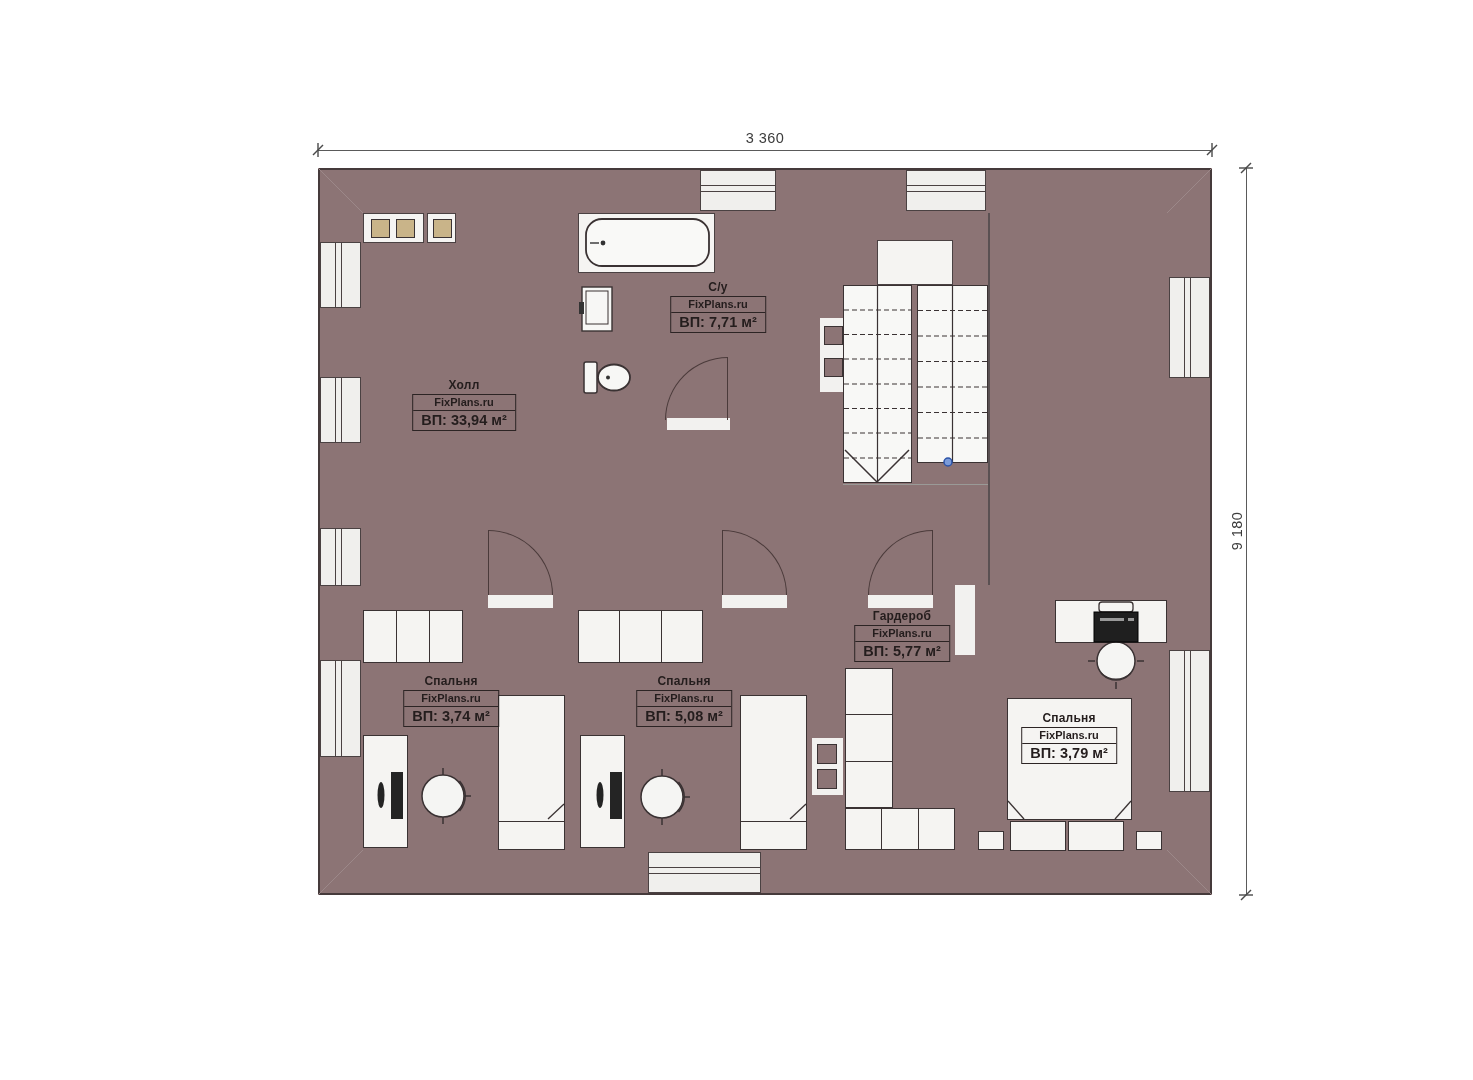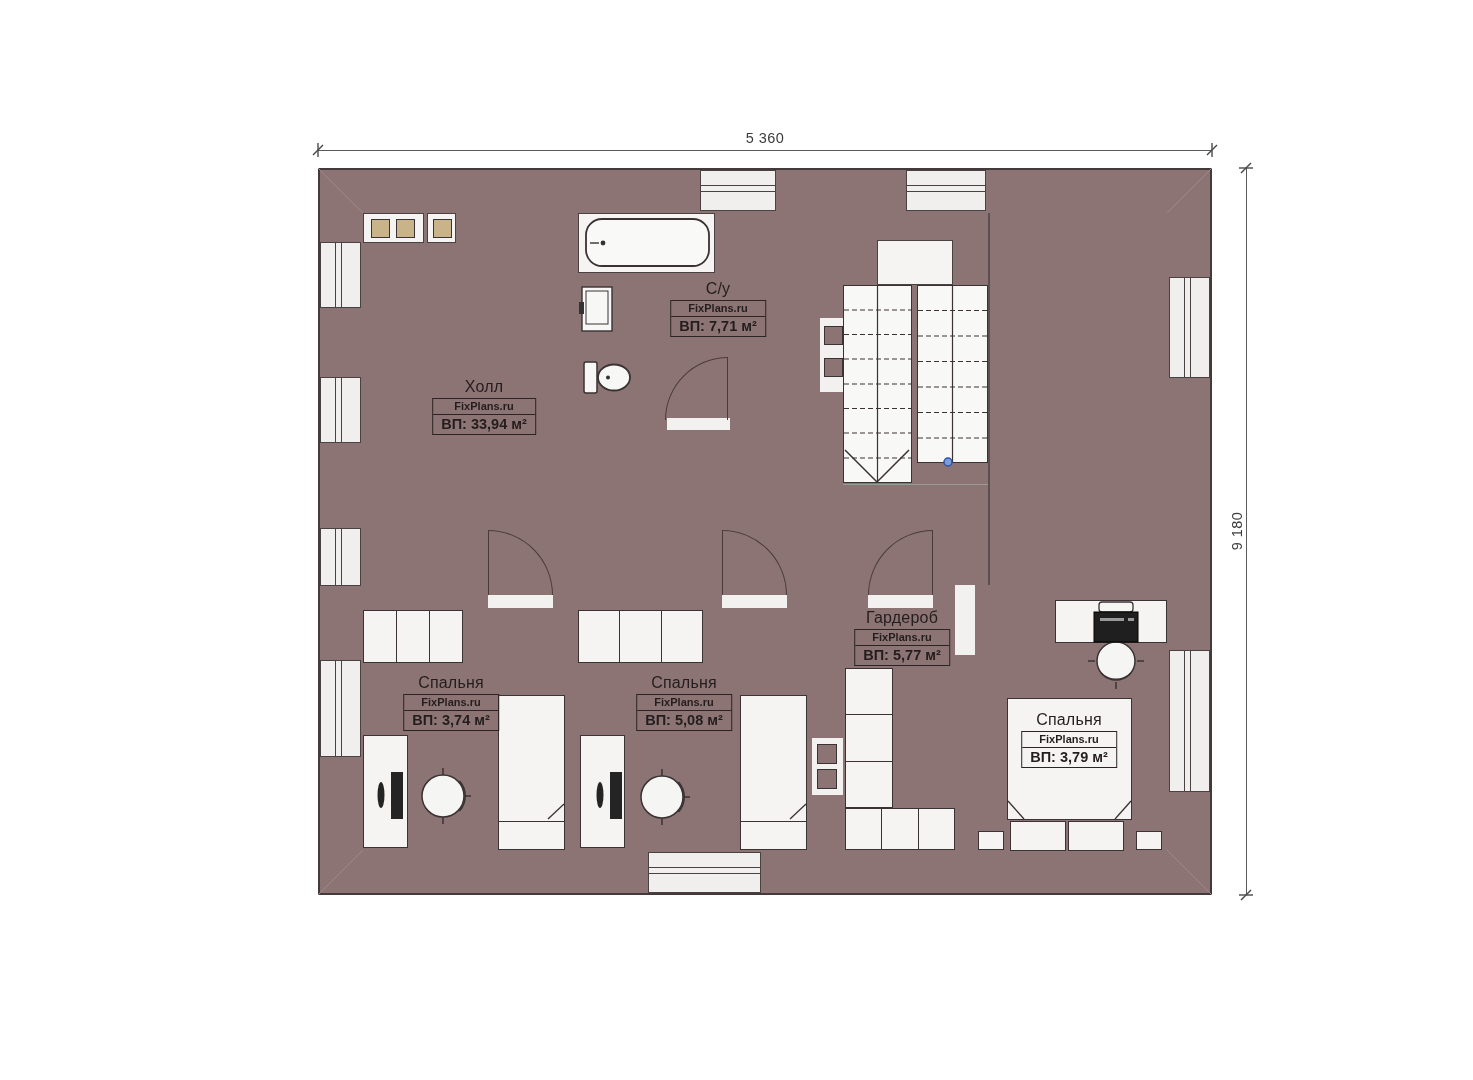--- a/index.html
+++ b/index.html
@@ -41,35 +41,35 @@
   .cab-v{display:flex;flex-direction:column;}
   .cab-v > i{flex:1;border-bottom:1px solid var(--outline);}
   .cab-v > i:last-child{border-bottom:none;}
   .sq{position:absolute;background:#c9b489;border:1.2px solid var(--outline);}
   .duct-niche{background:#f2f1ef;z-index:3;}
   .duct-sq{position:absolute;background:var(--wall);border:1.2px solid var(--outline);}
   .flight{background:#f8f8f6;border:1.3px solid var(--outline);z-index:4;}
   .bed{background:var(--white);border:1.4px solid var(--outline);z-index:4;}
   .bed-line{position:absolute;left:0;right:0;height:1.3px;background:var(--outline);}
   .room-label{position:absolute;transform:translateX(-50%);text-align:center;z-index:6;color:var(--ink);white-space:nowrap;}
-  .room-name{font-weight:normal;font-size:16px;margin-bottom:2px;letter-spacing:.2px;text-align:center;}
+  .room-name{font-weight:bold;font-size:12px;margin-bottom:2px;letter-spacing:.2px;text-align:center;}
   .room-box{border:1.6px solid #2c2424;display:inline-block;text-align:center;}
   .room-wm{font-weight:bold;font-size:11px;padding:1px 8px 2px;}
   .room-area{font-weight:bold;font-size:14.5px;padding:1px 8px 2px;border-top:1.6px solid #2c2424;}
   .dim-line{background:#5a5a5a;z-index:1;}
   .dim-label{position:absolute;font-size:14.5px;color:#3c3c3c;letter-spacing:.4px;z-index:2;background:transparent;}
   .overlay{position:absolute;left:0;top:0;z-index:7;pointer-events:none;}
 </style>
 </head>
 <body>
 
 <div class="abs" style="left:0;top:0;width:1473px;height:1080px;">
 
   <div class="abs dim-line" style="left:318px;top:150px;width:894px;height:1px;"></div>
-  <div class="dim-label" style="left:765px;top:130px;transform:translateX(-50%);">5 360</div>
+  <div class="dim-label" style="left:765px;top:130px;transform:translateX(-50%);">3 360</div>
   <div class="abs dim-line" style="left:1246px;top:168px;width:1px;height:727px;"></div>
   <div class="dim-label" style="left:1237px;top:531px;transform:translate(-50%,-50%) rotate(-90deg);">9 180</div>
 
   <div class="abs wall" style="left:318px;top:168px;width:894px;height:727px;border:2px solid var(--wall-edge);"></div>
   <div class="abs" style="left:363px;top:213px;width:804px;height:637px;background:#fafaf8;border:1.4px solid var(--wall-edge);z-index:1;"></div>
 
   <div class="abs floor-tan" style="left:363px;top:213px;width:625px;height:382px;clip-path:polygon(0 0,202px 0,202px 217px,480px 217px,480px 272px,625px 272px,625px 382px,0 382px);"></div>
   <div class="abs floor-blue" style="left:578px;top:213px;width:242px;height:205px;"></div>
   <div class="abs floor-tan" style="left:845px;top:608px;width:110px;height:242px;"></div>
   <div class="abs floor-carpet" style="left:363px;top:608px;width:202px;height:242px;"></div>
@@ -167,21 +167,21 @@
       <i></i>
     </div>
 
   <div class="abs white-box" style="left:1055px;top:600px;width:112px;height:43px;"></div>
   <div class="abs bed" style="left:1007px;top:698px;width:125px;height:122px;"></div>
   <div class="abs white-box" style="left:1010px;top:821px;width:56px;height:30px;"></div>
   <div class="abs white-box" style="left:1068px;top:821px;width:56px;height:30px;"></div>
   <div class="abs white-box" style="left:978px;top:831px;width:26px;height:19px;"></div>
   <div class="abs white-box" style="left:1136px;top:831px;width:26px;height:19px;"></div>
 
-  <div class="room-label" style="left:464px;top:378px;margin-left:20px;">
+  <div class="room-label" style="left:464px;top:378px;">
     <div class="room-name">Холл</div>
     <div class="room-box">
       <div class="room-wm">FixPlans.ru</div>
       <div class="room-area">ВП: 33,94 м²</div>
     </div>
   </div>
   <div class="room-label" style="left:718px;top:280px;">
     <div class="room-name">С/у</div>
     <div class="room-box">
       <div class="room-wm">FixPlans.ru</div>

